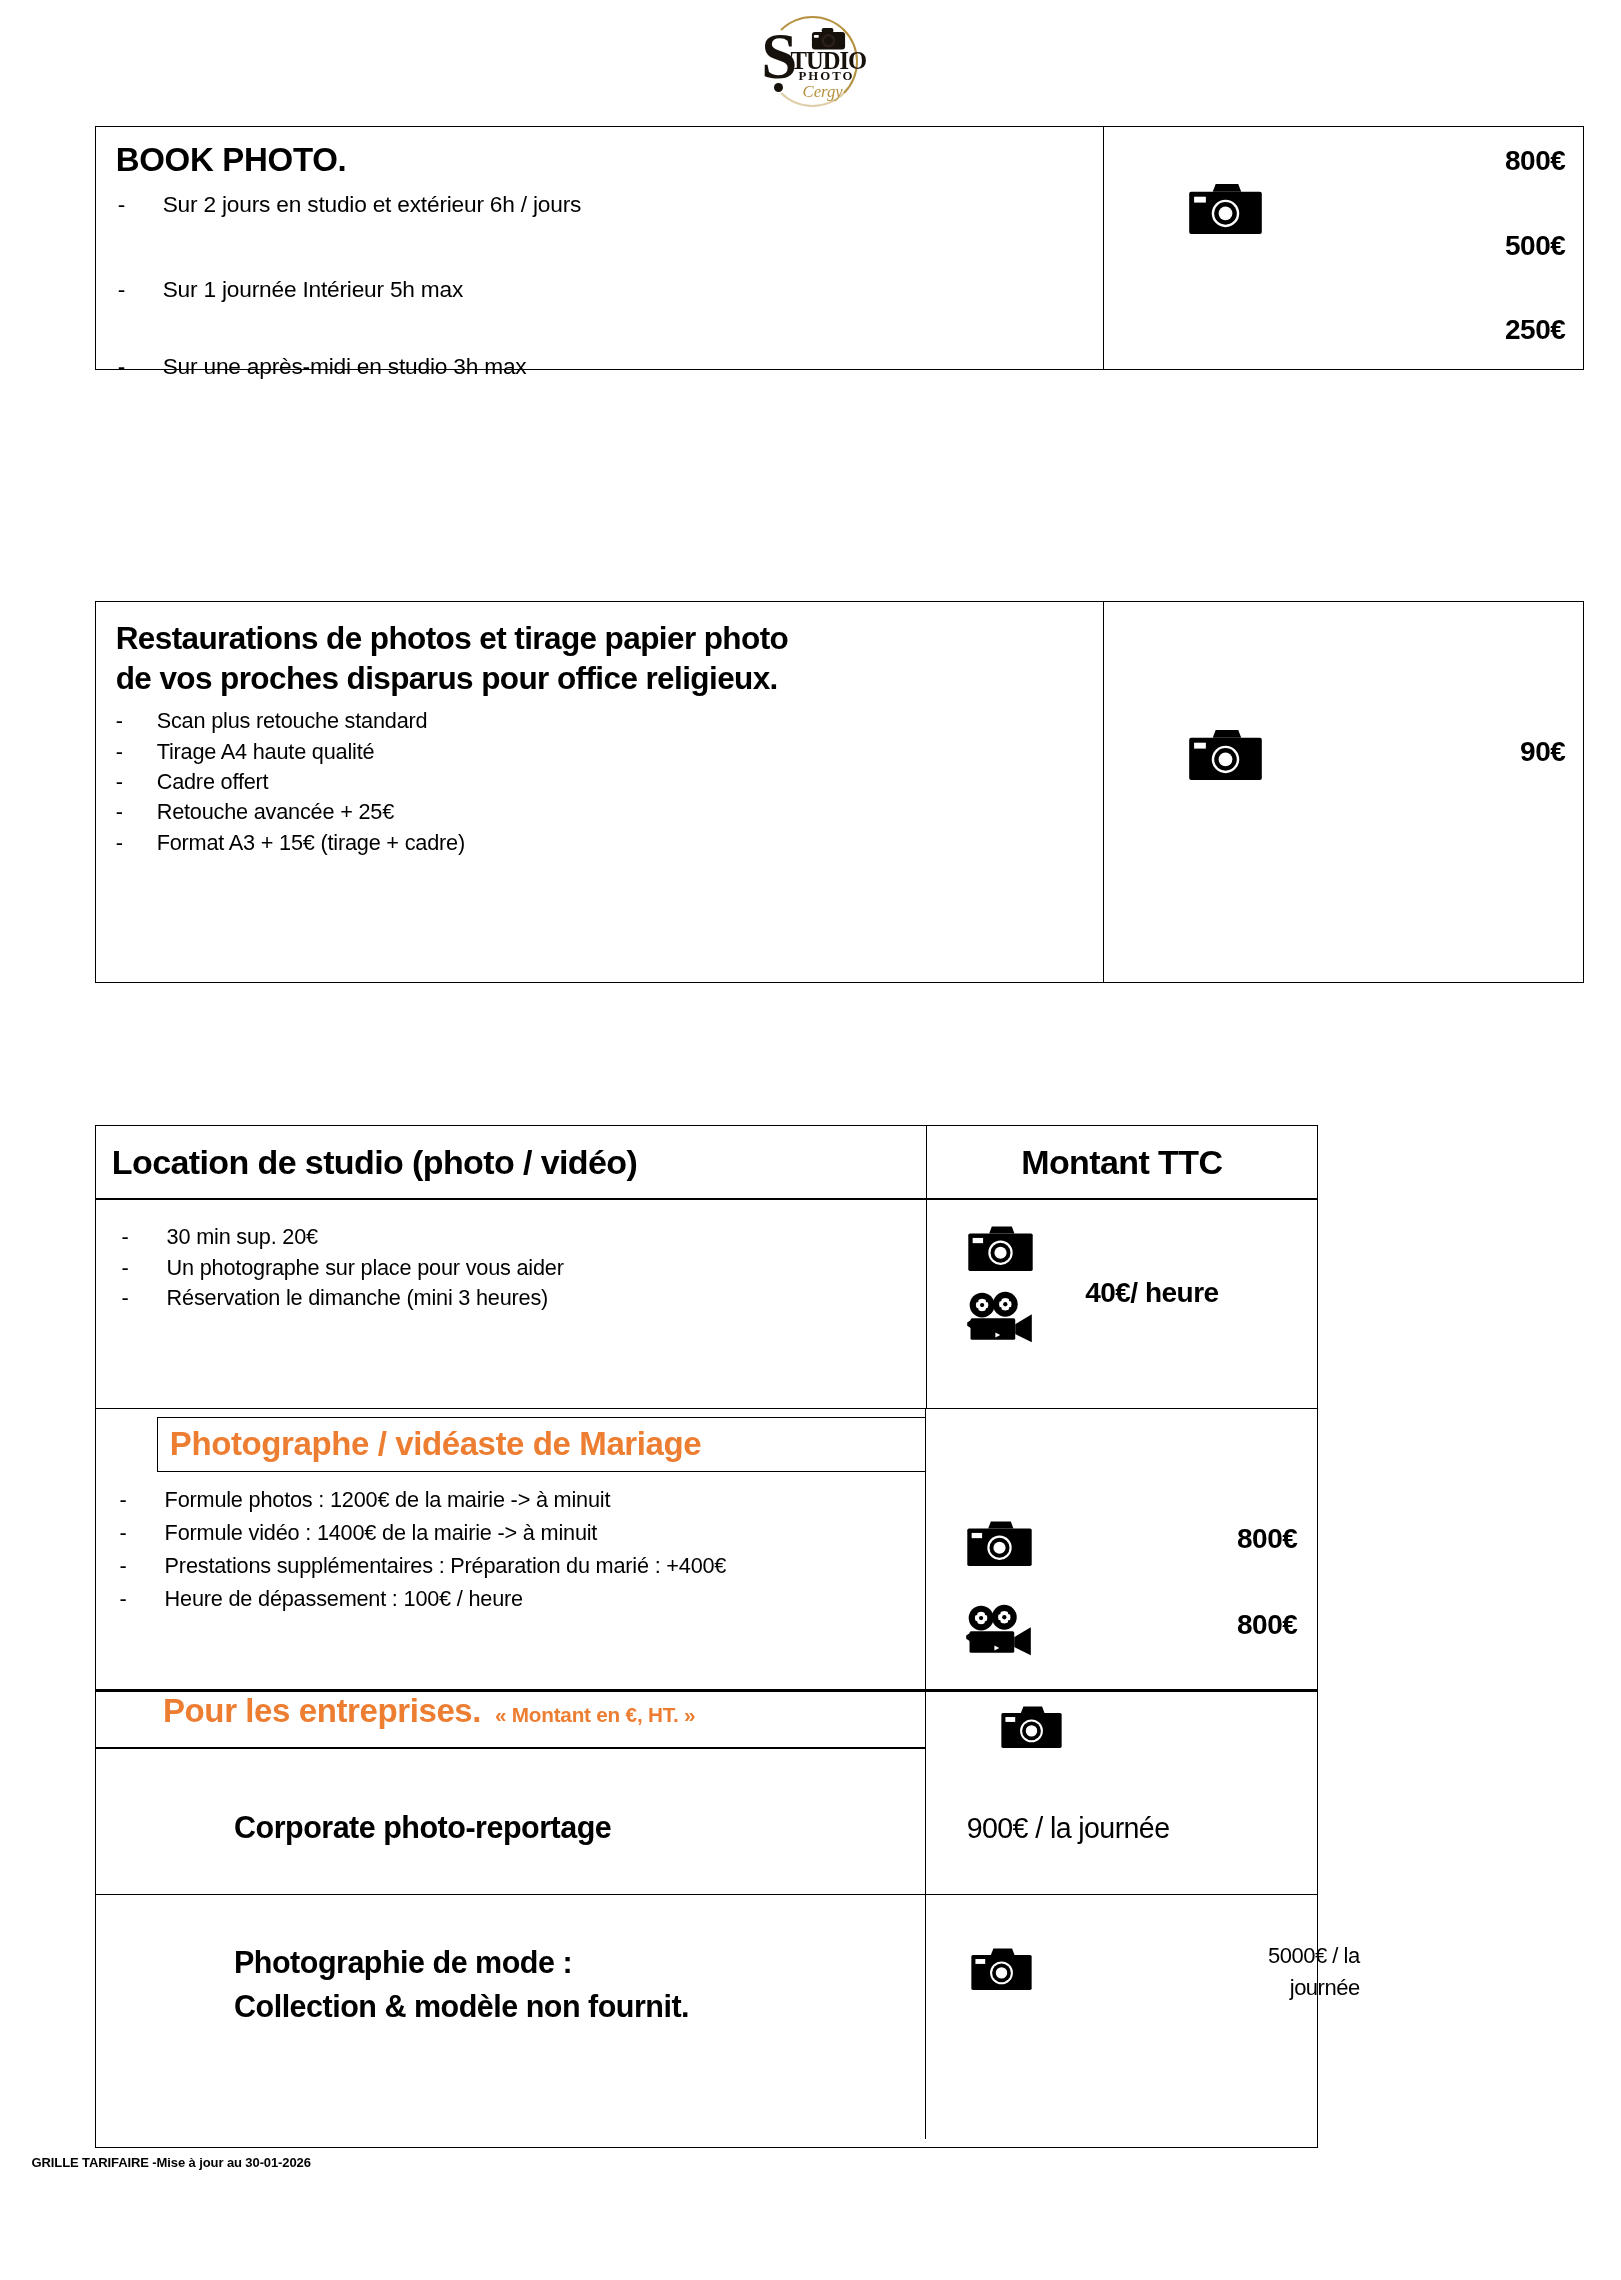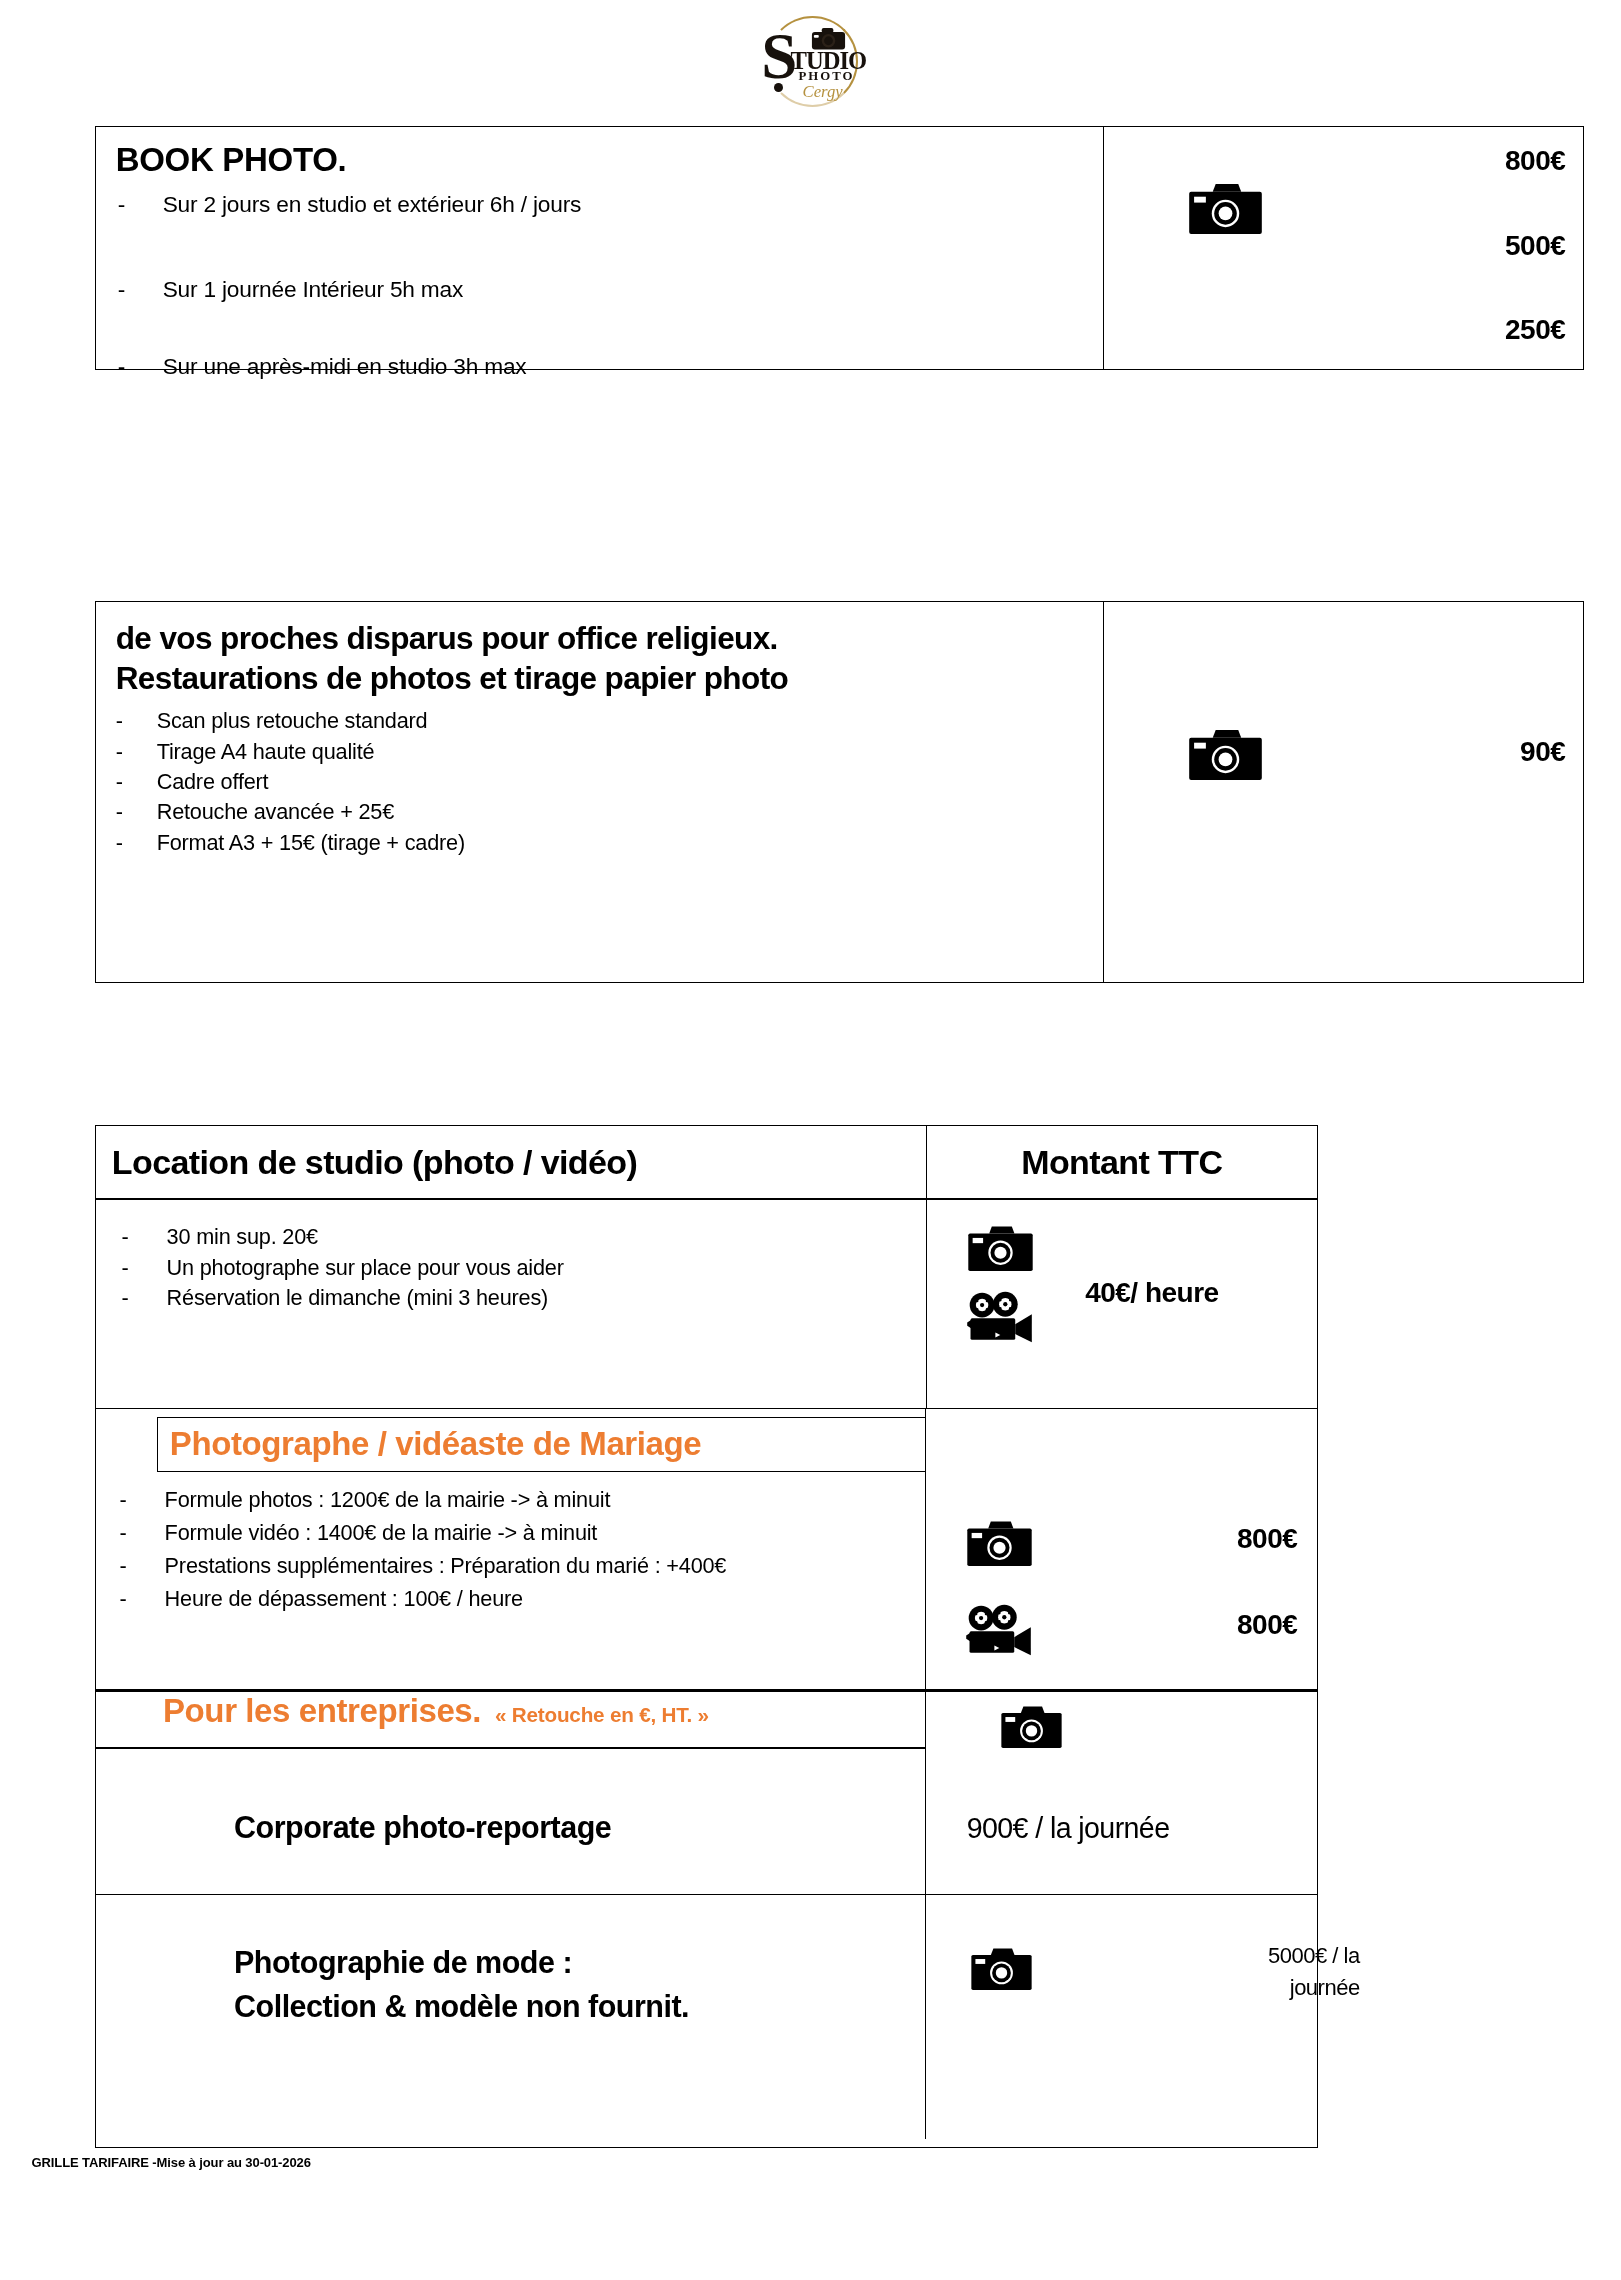--- a/index.html
+++ b/index.html
@@ -367,22 +367,22 @@
         </svg>
       </div>
       <div class="price" id="t1-p1">800€</div>
       <div class="price" id="t1-p2">500€</div>
       <div class="price" id="t1-p3">250€</div>
     </div>
   </div>
 
   <div class="tbl" id="table2">
     <div class="col-left">
+      <div class="h-title2">Restaurations de photos et tirage papier photo</div>
       <div class="h-title2">de vos proches disparus pour office religieux.</div>
-      <div class="h-title2">Restaurations de photos et tirage papier photo</div>
 
       <div id="t2-list">
         <div class="bullet-row">
           <span class="dash">-</span>
           <span>Scan plus retouche standard</span>
         </div>
         <div class="bullet-row">
           <span class="dash">-</span>
           <span>Tirage A4 haute qualité</span>
         </div>
@@ -538,21 +538,21 @@
         </div>
         <div class="price" id="t3-r2-p1">800€</div>
         <div class="price" id="t3-r2-p2">800€</div>
       </div>
     </div>
 
     <div class="t3row" id="t3-row3">
       <div class="t3-l">
         <div class="ent-box">
           <span class="ent-title">Pour les entreprises.</span>
-          <span class="ent-sub">« Retouche en €, HT. »</span>
+          <span class="ent-sub">« Montant en €, HT. »</span>
         </div>
         <div id="t3-r3-label">Corporate photo-reportage</div>
       </div>
       <div class="t3-r">
         <div id="t3-r3-cam">
           <svg class="icon-cam" viewBox="0 0 74 54" width="61" height="44" aria-hidden="true">
             <rect x="0" y="11" width="74" height="43" rx="2" fill="#000"></rect>
             <path d="M24 11 L27 3 L50 3 L53 11 Z" fill="#000"></path>
             <circle cx="37" cy="33" r="14" fill="#fff"></circle>
             <circle cx="37" cy="33" r="11.5" fill="#000"></circle>

